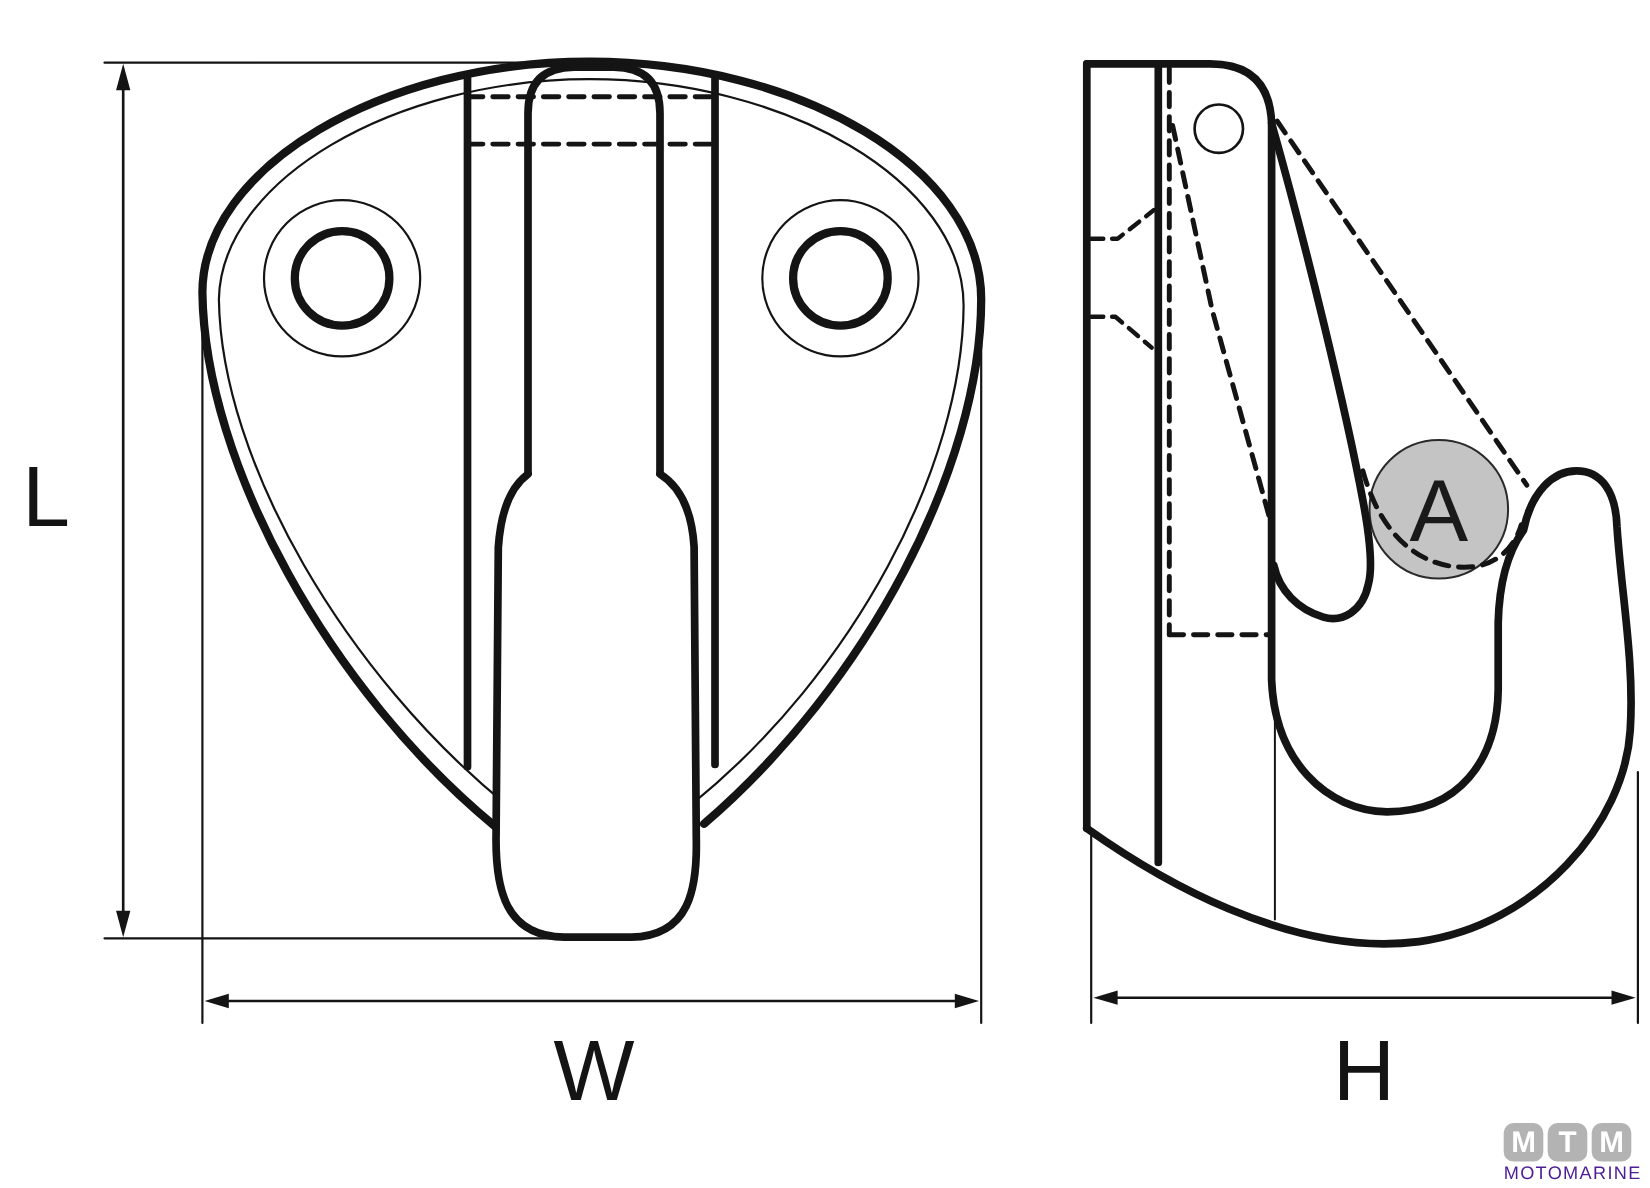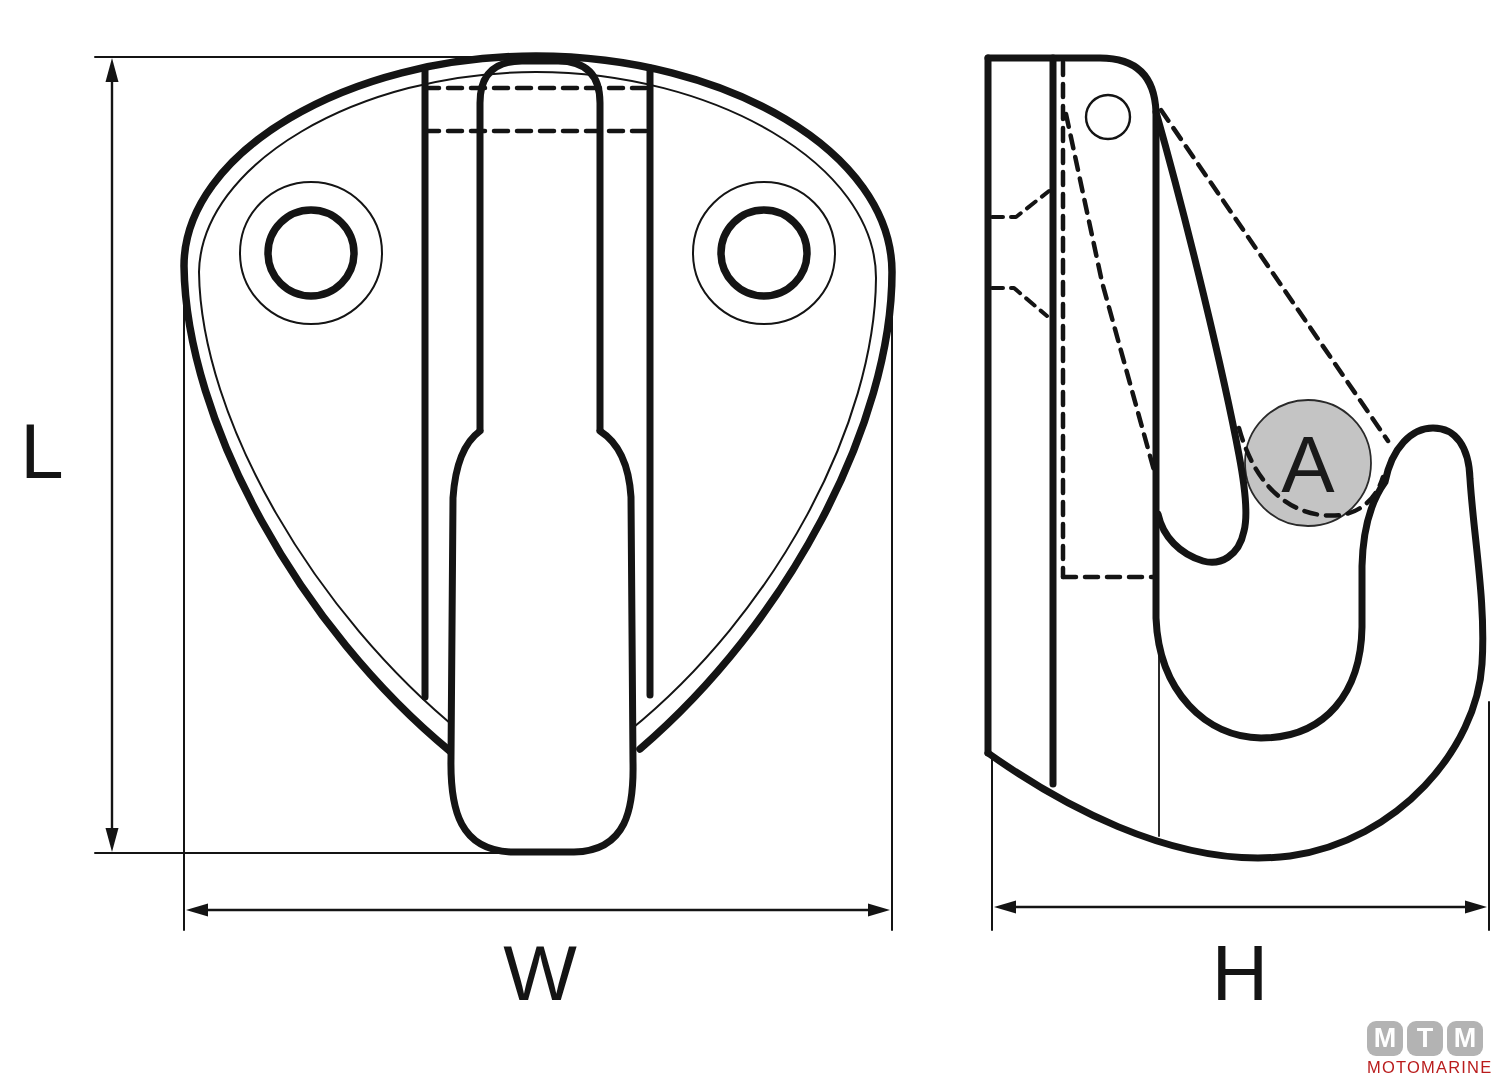--- a/index.html
+++ b/index.html
@@ -8,21 +8,21 @@
           font-family:"Liberation Sans", sans-serif;}
   .canvas svg{position:absolute;left:0;top:0;}
   .dim-label{font-family:"Liberation Sans", sans-serif;font-size:78px;fill:#141414;}
   .a-label{font-family:"Liberation Sans", sans-serif;font-size:80px;fill:#1a1a1a;}
   
   .logo{position:absolute;left:1367px;top:1021px;width:122px;}
   .logo-tiles{display:flex;gap:4px;}
   .logo-tile{width:36px;height:35px;border-radius:9px;background:#b3b3b3;color:#ffffff;
              font-weight:bold;font-size:27px;line-height:35px;text-align:center;
              font-family:"Liberation Sans", sans-serif;}
-  .logo-subtitle{margin-top:2px;color:#b91c1c;font-size:16.5px;letter-spacing:1.2px;
+  .logo-subtitle{margin-top:2px;color:#4c1d95;font-size:16.5px;letter-spacing:1.2px;
                  font-family:"Liberation Sans", sans-serif;white-space:nowrap;}
 </style>
 </head>
 <body>
 
 <div class="canvas">
 
 <svg width="1500" height="1080" viewBox="0 0 1500 1080">
   <g stroke="#141414" fill="none" stroke-linecap="round" stroke-linejoin="round">
 

